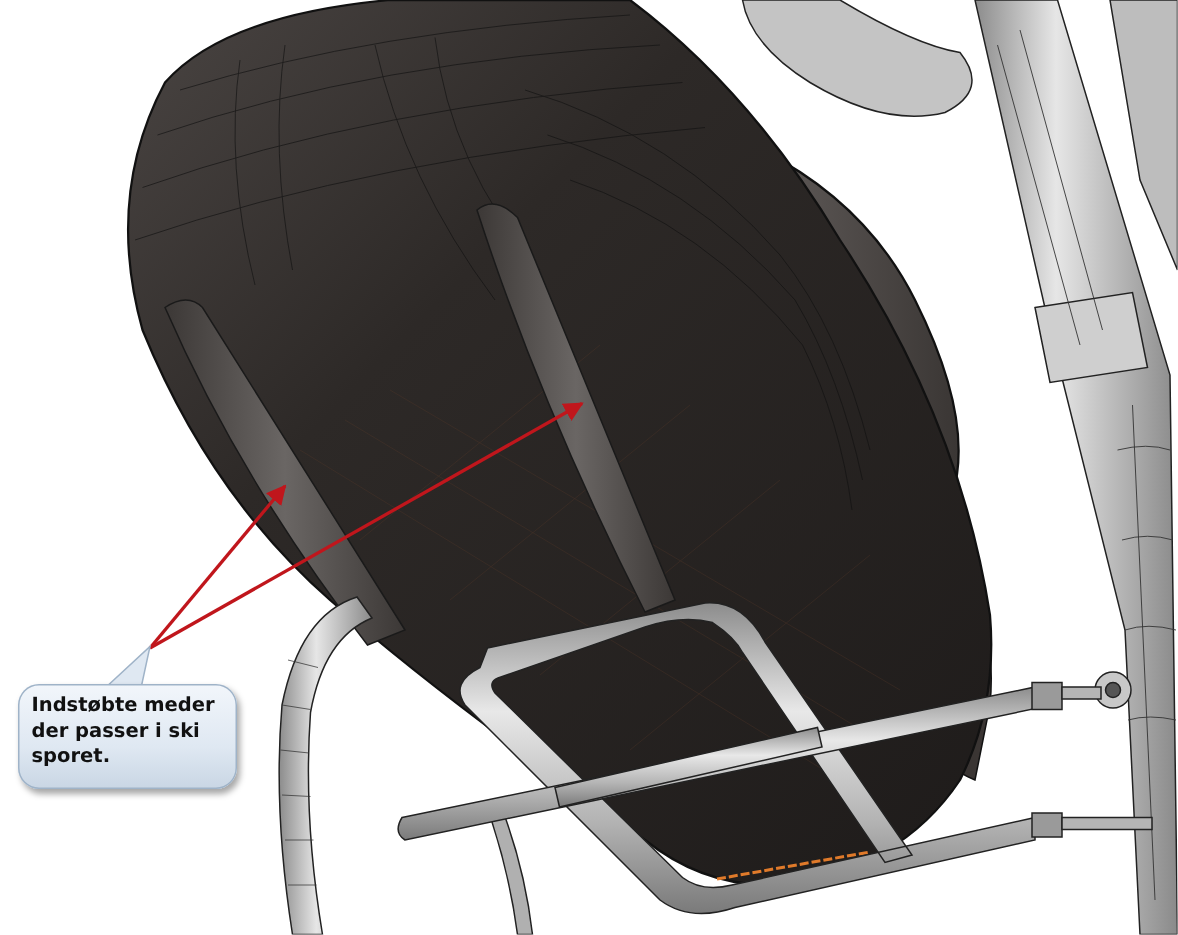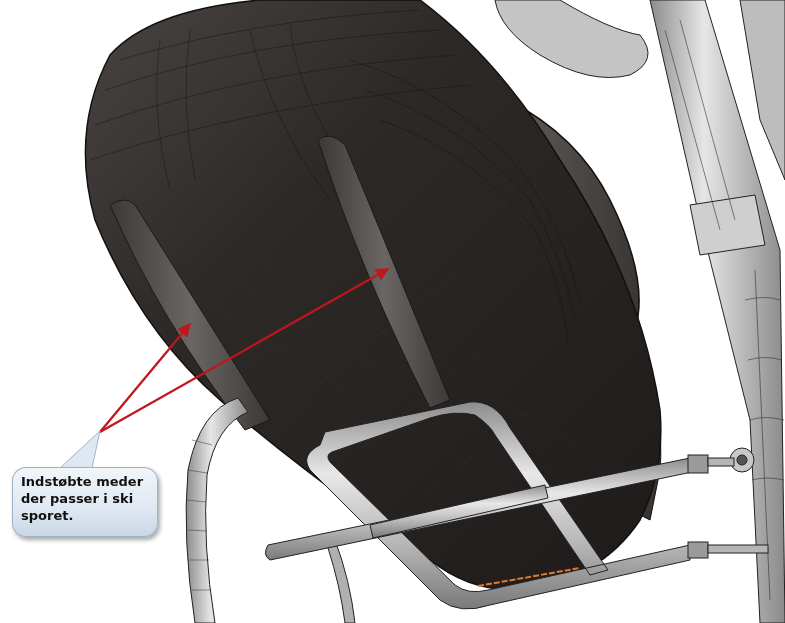--- a/index.html
+++ b/index.html
@@ -1,20 +1,20 @@
 <!DOCTYPE html>
 <html><head>
 <meta charset="utf-8">
 <style>
   html, body { margin: 0; padding: 0; background: #ffffff; }
   body { width: 785px; height: 623px; overflow: hidden; position: relative; font-family: "DejaVu Sans", sans-serif; }
   #scene { position: absolute; left: 0; top: 0; width: 785px; height: 623px; }
   .callout {
     position: absolute;
-    left: 12px; top: 467px;
+    left: 12px; top: 456px;
     width: 146px; height: 70px;
     border-radius: 14px;
     background: linear-gradient(180deg, #f2f6fb 0%, #dfe8f2 60%, #c9d6e4 100%);
     box-shadow: 2px 3px 4px rgba(0,0,0,0.35), inset 0 0 0 1px #9fb3c8;
     box-sizing: border-box;
     padding: 6px 8px 6px 9px;
   }
   .callout-text {
     font-family: "DejaVu Sans", sans-serif;
     font-weight: bold;

